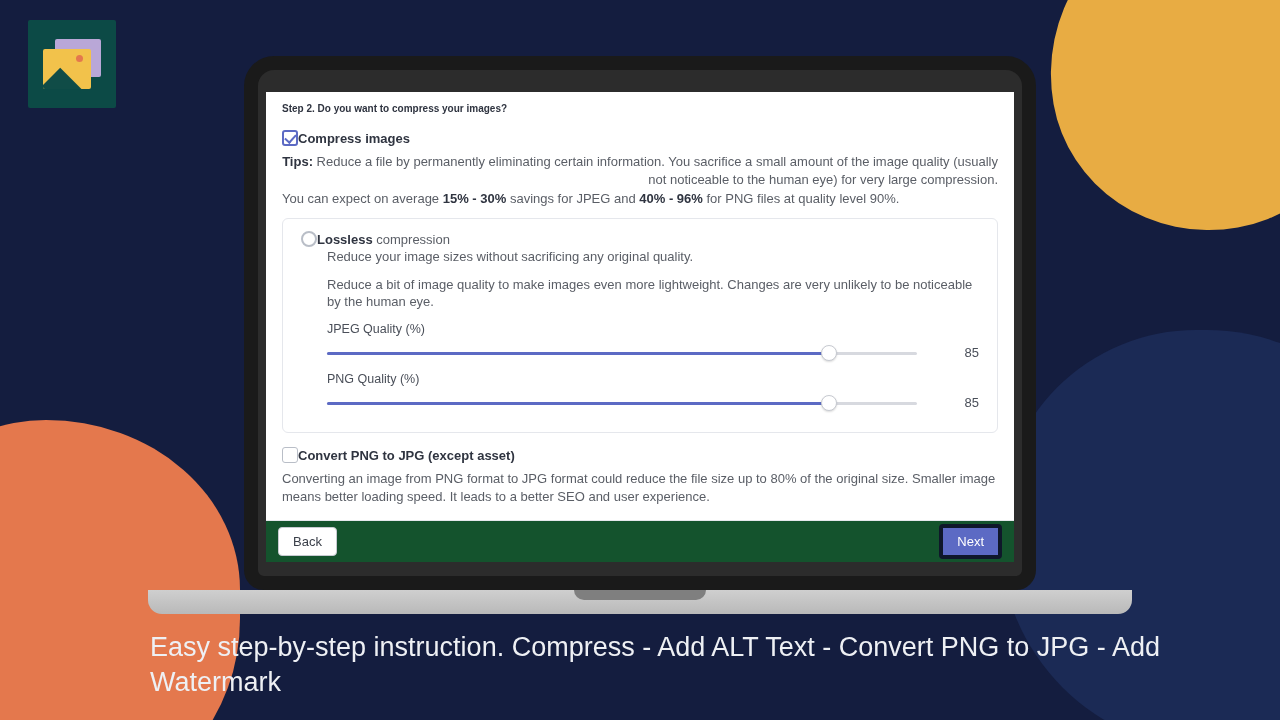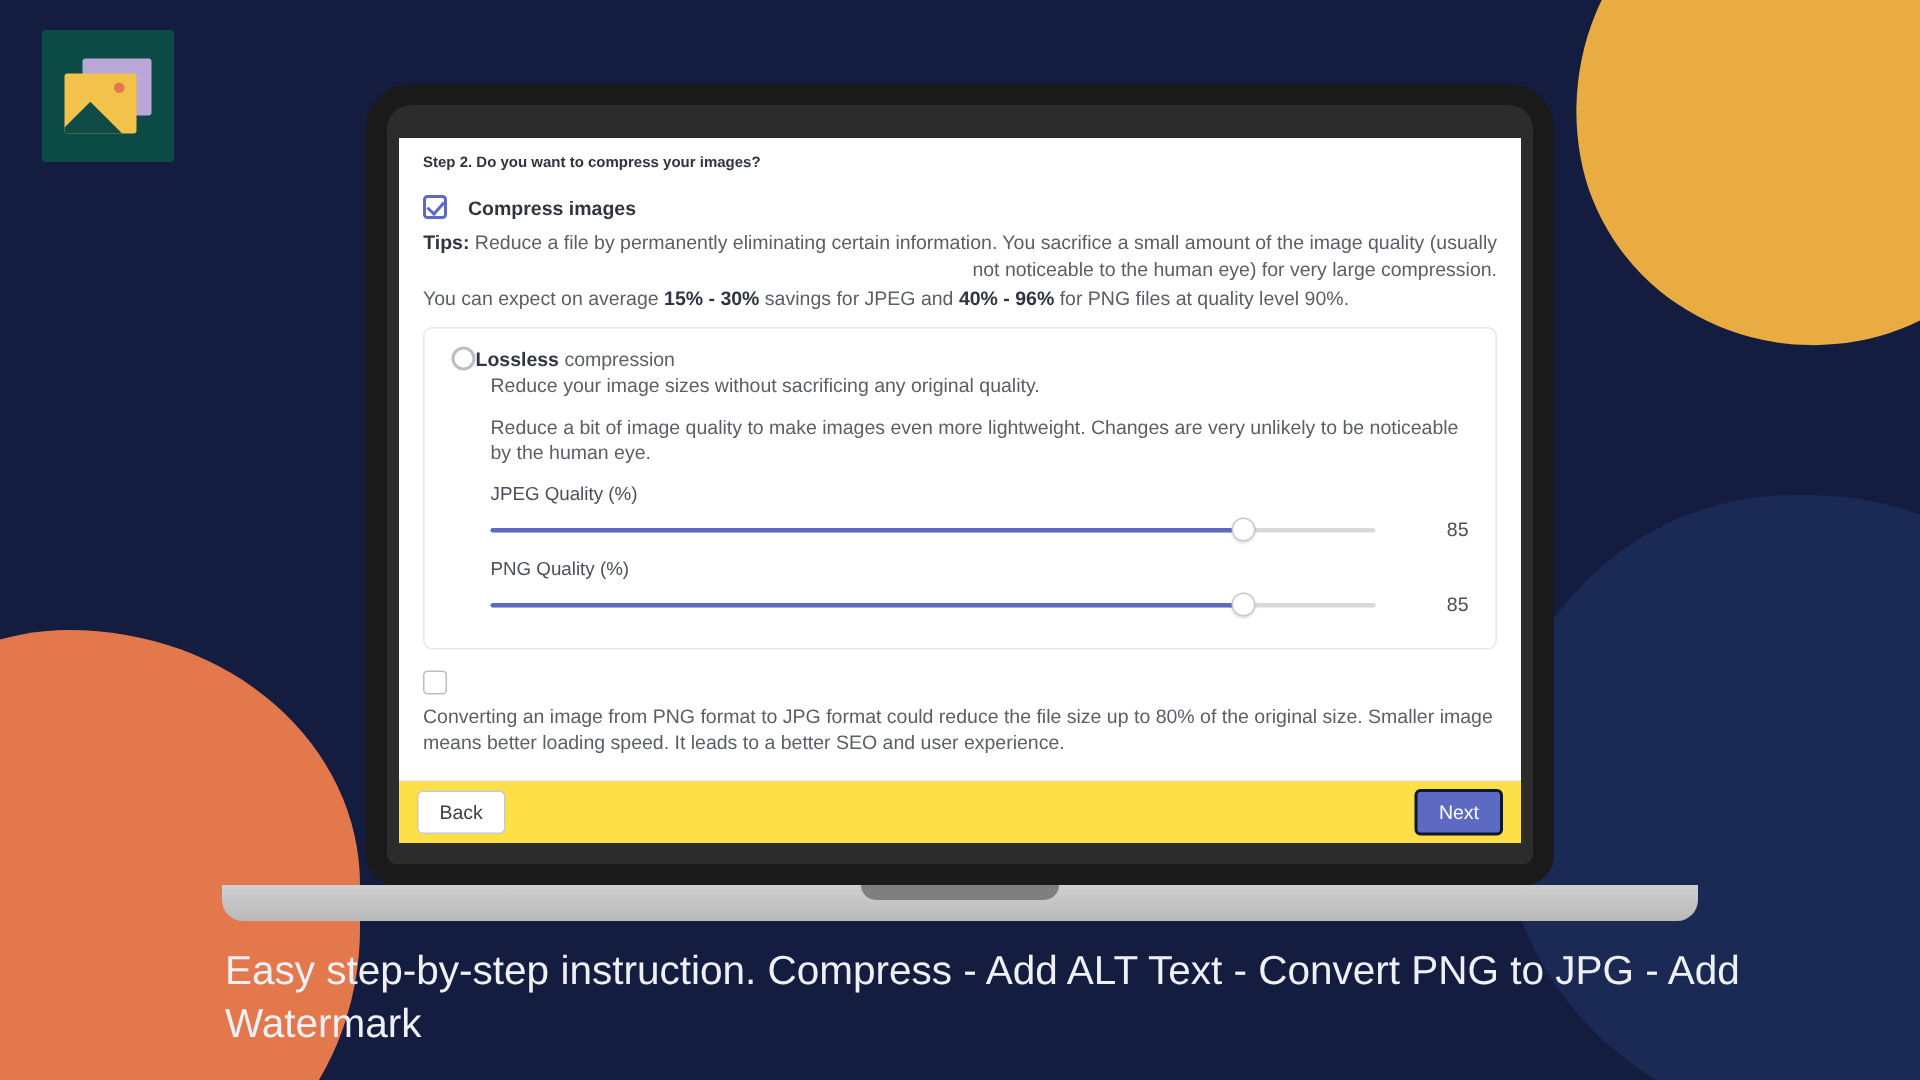--- a/index.html
+++ b/index.html
@@ -117,21 +117,21 @@
     line-height: 1.35;
     overflow: hidden;
   }
   .step-title {
     font-weight: 700;
     color: #2f3440;
     font-size: 10px;
     margin-bottom: 14px;
   }
   .row-check {
-    display: flex; align-items: center; gap: 14px;
+    display: flex; align-items: center; gap: 0;
     margin-bottom: 6px;
   }
   .chk {
     width: 16px; height: 16px;
     border: 2px solid #5c6ac4;
     border-radius: 3px;
     position: relative;
     flex: none;
     background: #fff;
   }
@@ -211,37 +211,37 @@
     box-shadow: 0 1px 2px rgba(0,0,0,.15);
   }
   .slider-value { width: 24px; text-align: right; color: #4a4f59; }
 
   .convert-block { margin-top: 14px; }
 
   .footer-bar {
     flex: none;
     height: 42px;
     border-top: 1px solid #e5e7ec;
-    background: #fde047;
+    background: #14532d;
     display: flex; align-items: center; justify-content: space-between;
     padding: 0 12px;
   }
   .btn {
     font-size: 13px;
     padding: 6px 14px;
     border-radius: 4px;
     cursor: pointer;
   }
   .btn-back {
     background: #fff; color: #3a3f49;
     border: 1px solid #c7cad1;
   }
   .btn-next {
     background: #5c6ac4; color: #fff;
-    border: 2px solid #0f172a;
+    border: 4px solid #0f172a;
   }
 
   
   .caption {
     position: absolute;
     left: 150px; right: 80px; top: 630px;
     color: #eef0f4;
     font-size: 27px;
     line-height: 1.28;
     font-family: "Trebuchet MS", "Segoe UI", sans-serif;
@@ -316,20 +316,21 @@
               <div class="thumb" style="left:85%"></div>
             </div>
             <div class="slider-value">85</div>
           </div>
         </div>
       </div>
 
       <div class="convert-block">
         <div class="row-check">
           <div class="chk-off"></div>
+          <div class="label-strong">Convert PNG to JPG (except asset)</div>
         </div>
         <div>Converting an image from PNG format to JPG format could reduce the file size up to 80% of the original size. Smaller image means better loading speed. It leads to a better SEO and user experience.</div>
       </div>
     </div>
 
     <div class="footer-bar">
       <div class="btn btn-back">Back</div>
       <div class="btn btn-next">Next</div>
     </div>
 

